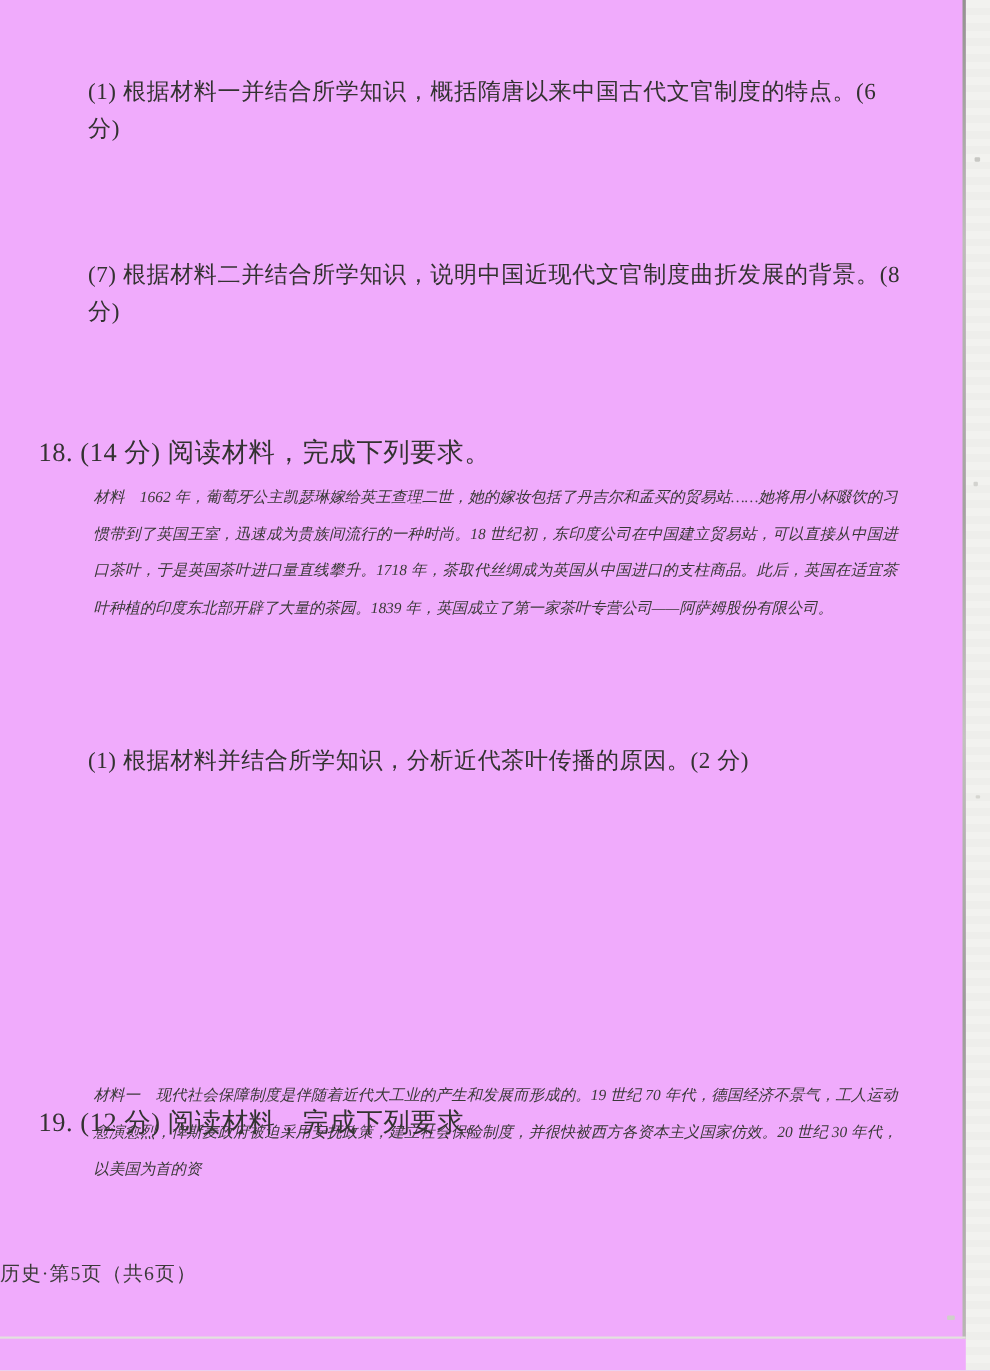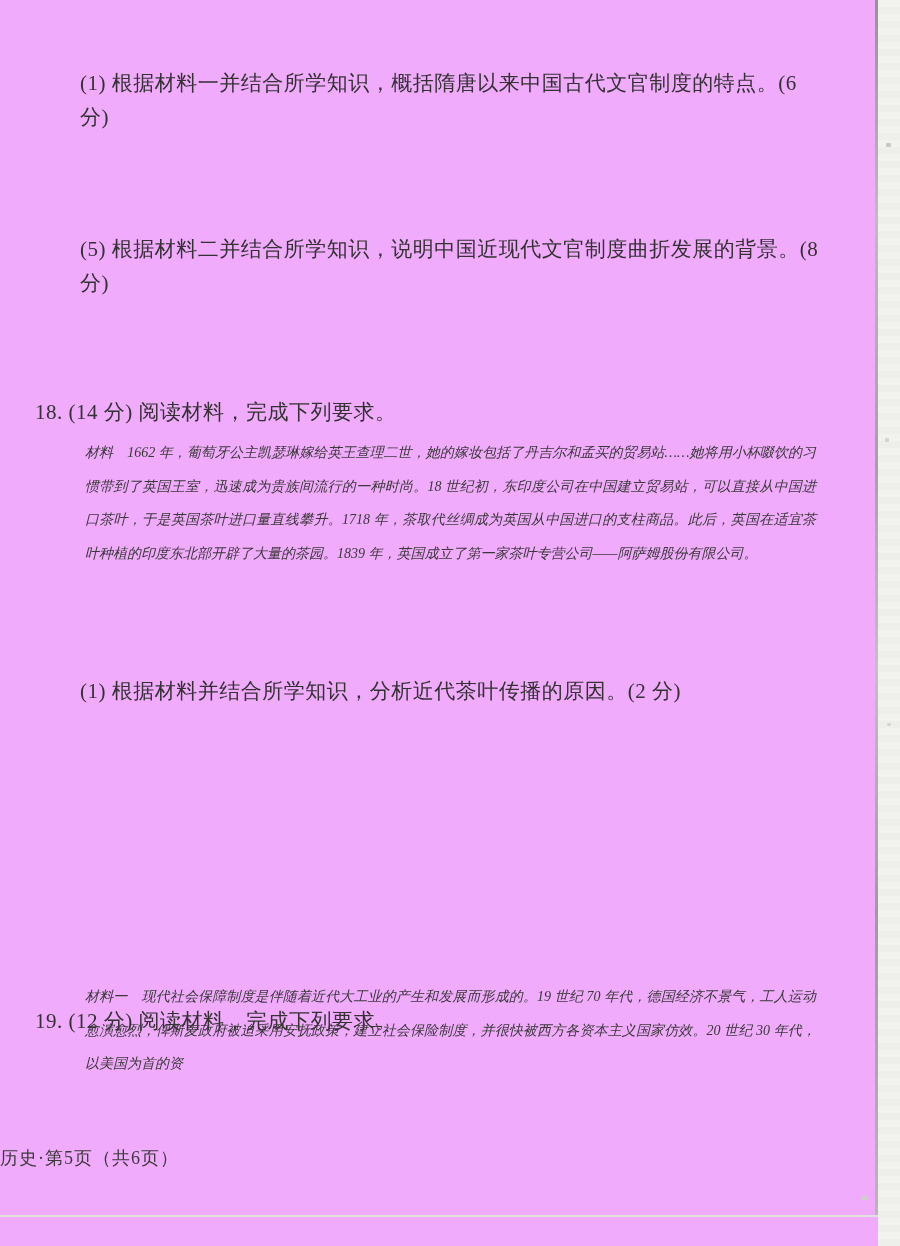--- a/index.html
+++ b/index.html
@@ -19,21 +19,21 @@
     left: 80px;
     width: 740px;
     font-size: 21px;
     line-height: 34px;
     letter-spacing: 0.5px;
   }
   .qhead {
     position: absolute;
     left: 35px;
     width: 790px;
-    font-size: 21px;
+    font-size: 24px;
     line-height: 34px;
     letter-spacing: 0.5px;
   }
   .material {
     position: absolute;
     left: 85px;
     width: 731px;
     font-size: 14px;
     line-height: 33.5px;
     text-align: justify;
@@ -96,21 +96,21 @@
   .speck3 { left: 861px; top: 1196px; width: 7px; height: 4px; background: #cfcfca; }
   .speck4 { left: 887px; top: 723px; width: 4px; height: 3px; background: #d6d6d1; }
 </style>
 </head>
 <body>
 
 <div class="page">
 
   <div class="subq p171">(1) 根据材料一并结合所学知识，概括隋唐以来中国古代文官制度的特点。(6 分)</div>
 
-  <div class="subq p172">(5) 根据材料二并结合所学知识，说明中国近现代文官制度曲折发展的背景。(8 分)</div>
+  <div class="subq p172">(7) 根据材料二并结合所学知识，说明中国近现代文官制度曲折发展的背景。(8 分)</div>
 
   <div class="qhead p18h">18. (14 分) 阅读材料，完成下列要求。</div>
 
   <div class="material p18m">材料　1662 年，葡萄牙公主凯瑟琳嫁给英王查理二世，她的嫁妆包括了丹吉尔和孟买的贸易站……她将用小杯啜饮的习惯带到了英国王室，迅速成为贵族间流行的一种时尚。18 世纪初，东印度公司在中国建立贸易站，可以直接从中国进口茶叶，于是英国茶叶进口量直线攀升。1718 年，茶取代丝绸成为英国从中国进口的支柱商品。此后，英国在适宜茶叶种植的印度东北部开辟了大量的茶园。1839 年，英国成立了第一家茶叶专营公司——阿萨姆股份有限公司。</div>
 
 
   <div class="subq p181">(1) 根据材料并结合所学知识，分析近代茶叶传播的原因。(2 分)</div>
 
 
   <div class="qhead p19h">19. (12 分) 阅读材料，完成下列要求。</div>

